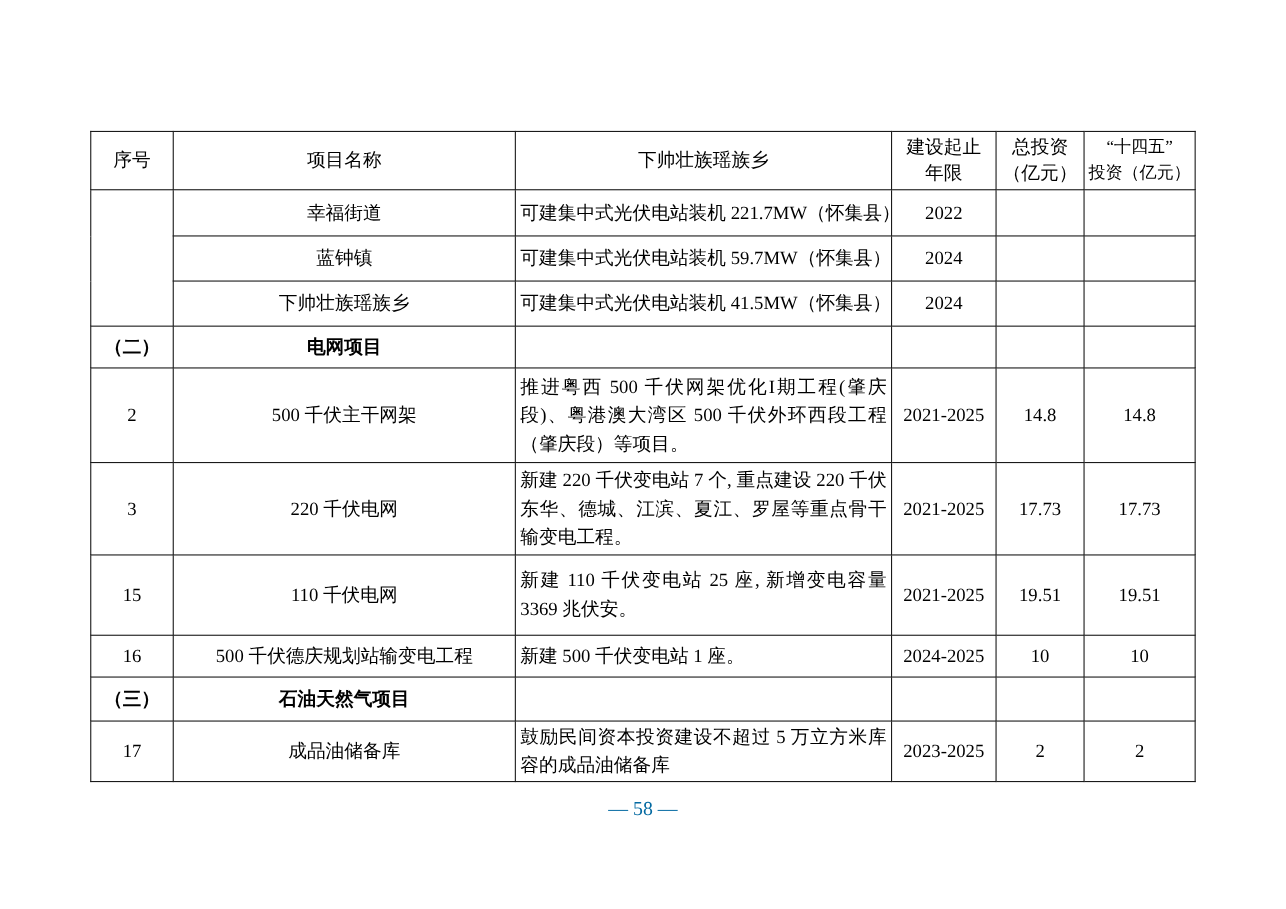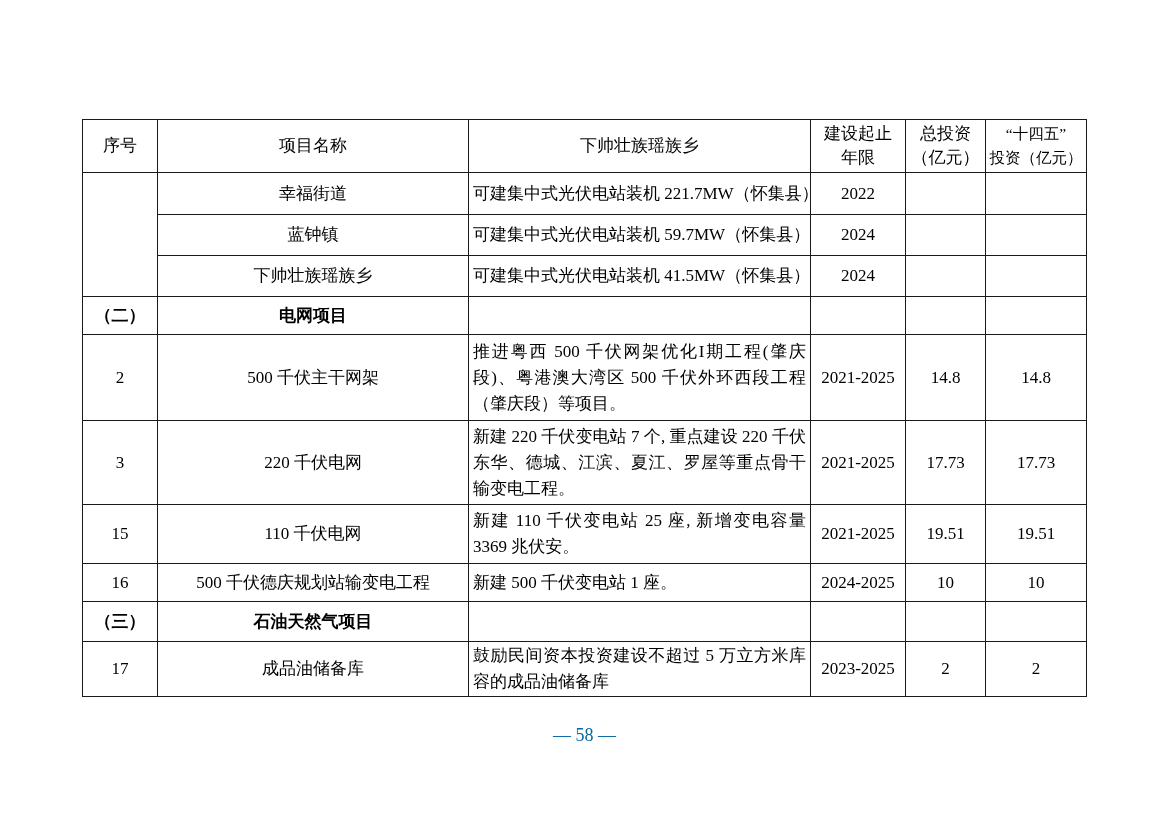--- a/index.html
+++ b/index.html
@@ -58,21 +58,21 @@
     font-weight: bold;
   }
   
   tr.h-head  { height: 53px; }
   tr.h-r1  { height: 42px; }
   tr.h-r2  { height: 41px; }
   tr.h-r3  { height: 41px; }
   tr.h-r4  { height: 38px; }
   tr.h-r5  { height: 86px; }
   tr.h-r6  { height: 84px; }
-  tr.h-r7  { height: 59px; }
+  tr.h-r7  { height: 73px; }
   tr.h-r8  { height: 38px; }
   tr.h-r9  { height: 40px; }
   tr.h-r10 { height: 52px; }
   .page-number {
     position: absolute;
     top: 720px;
     left: 0;
     width: 100%;
     height: 30px;
     line-height: 30px;

